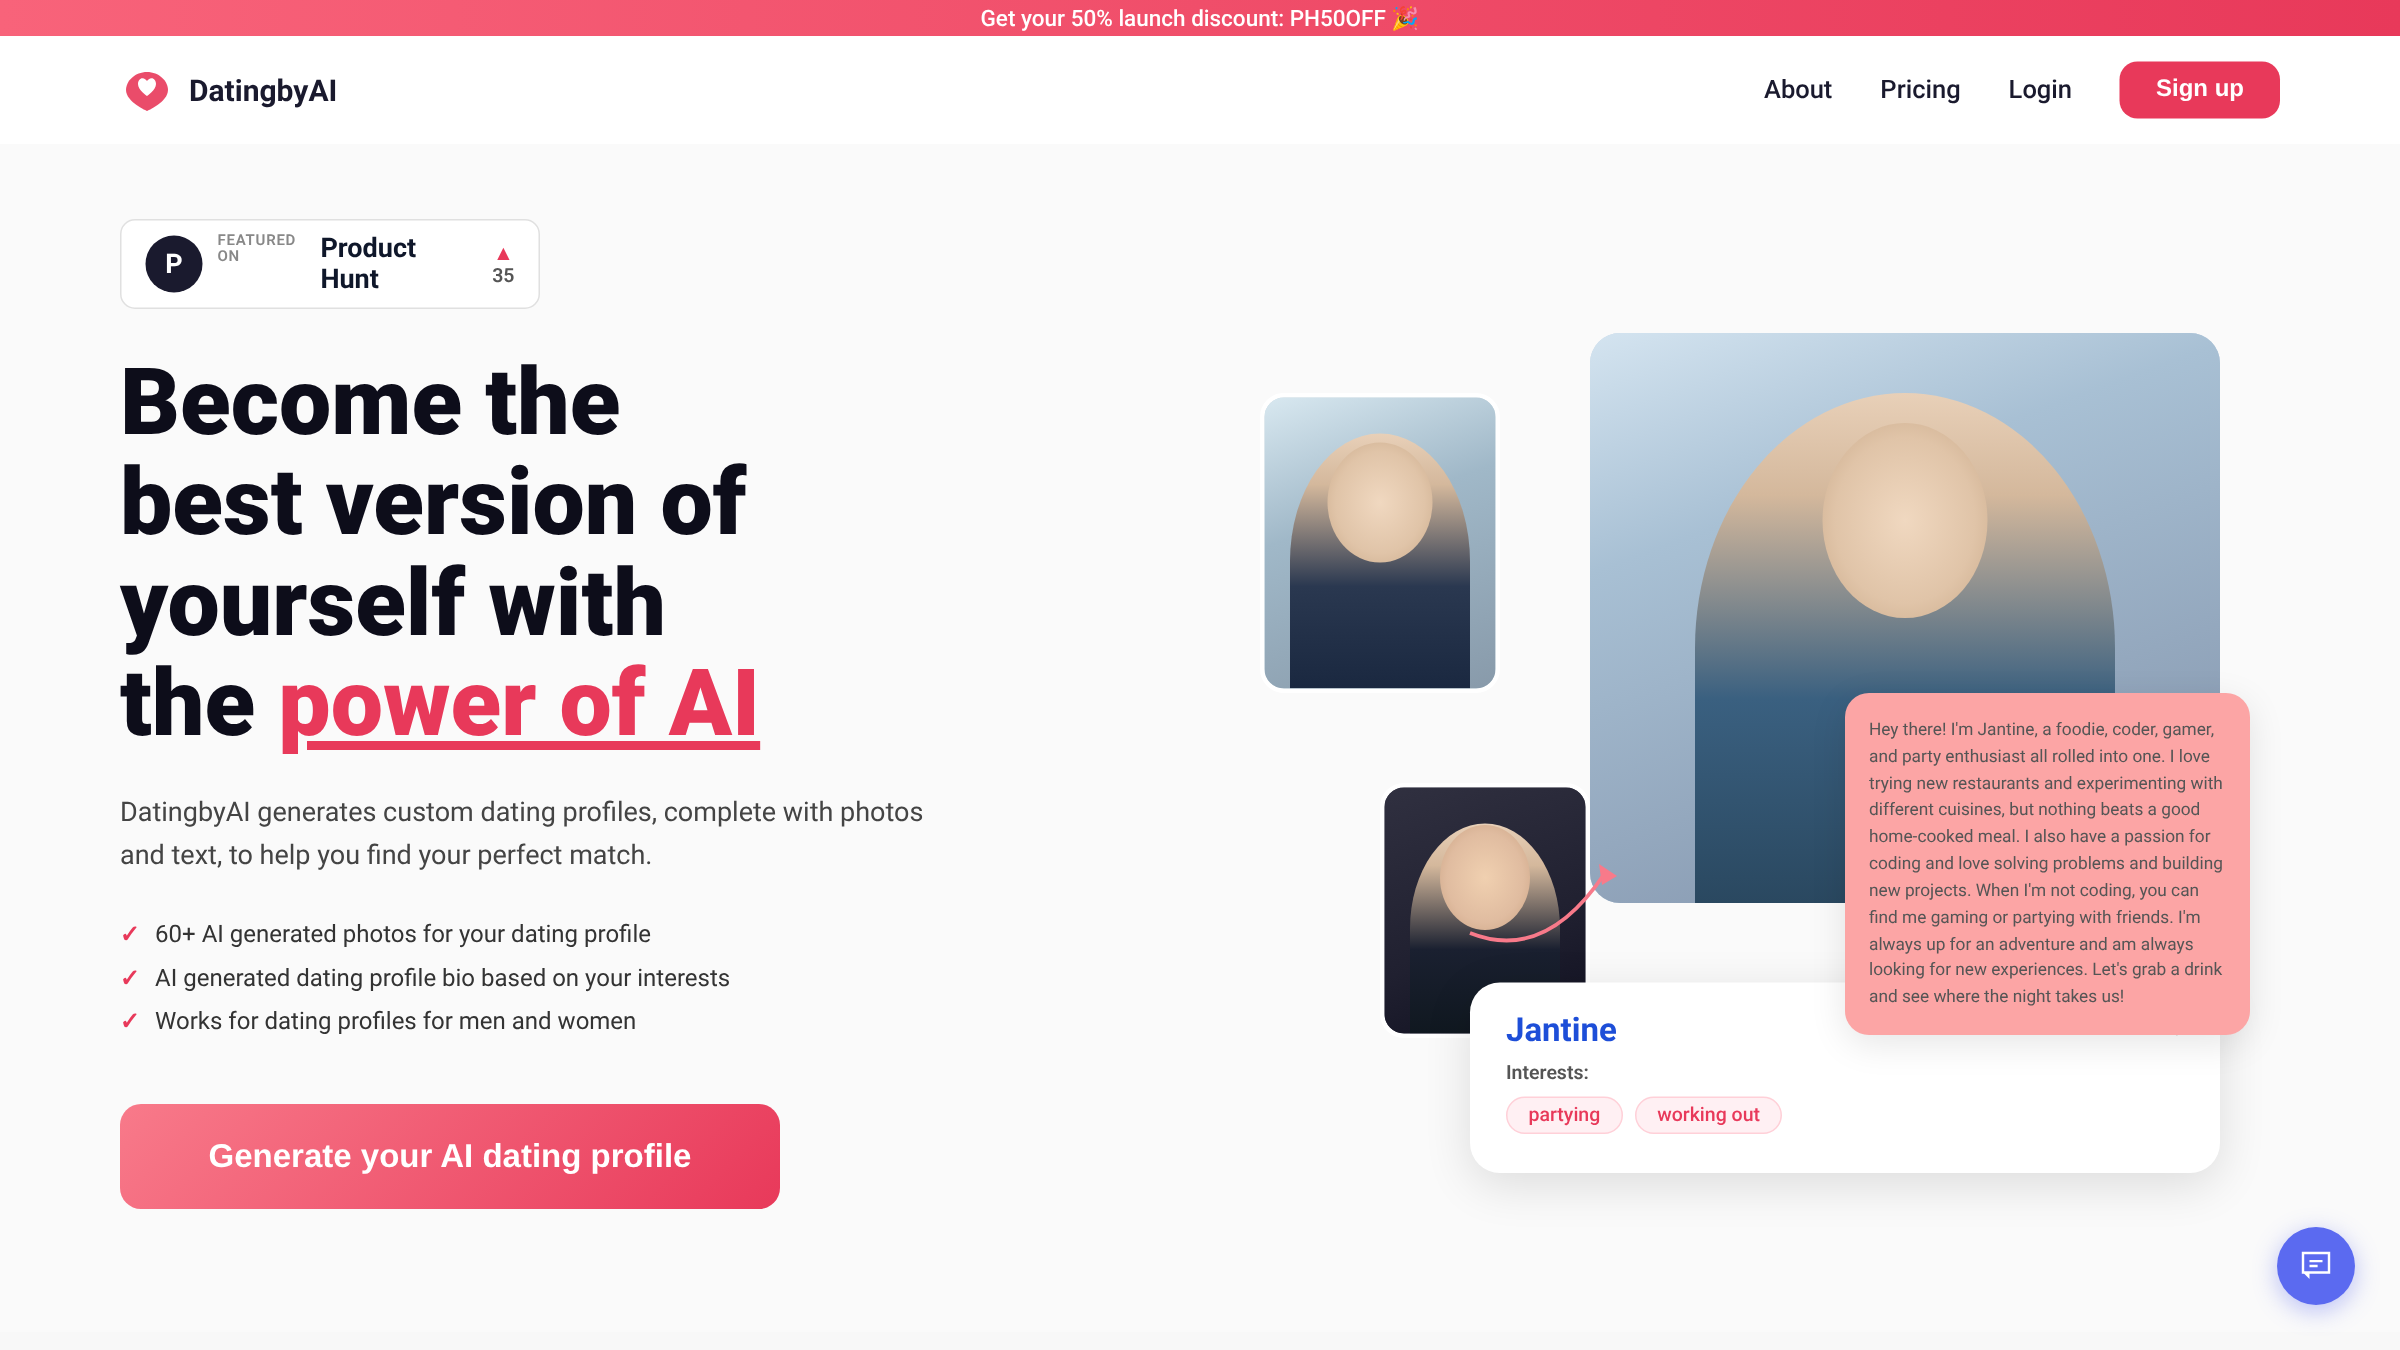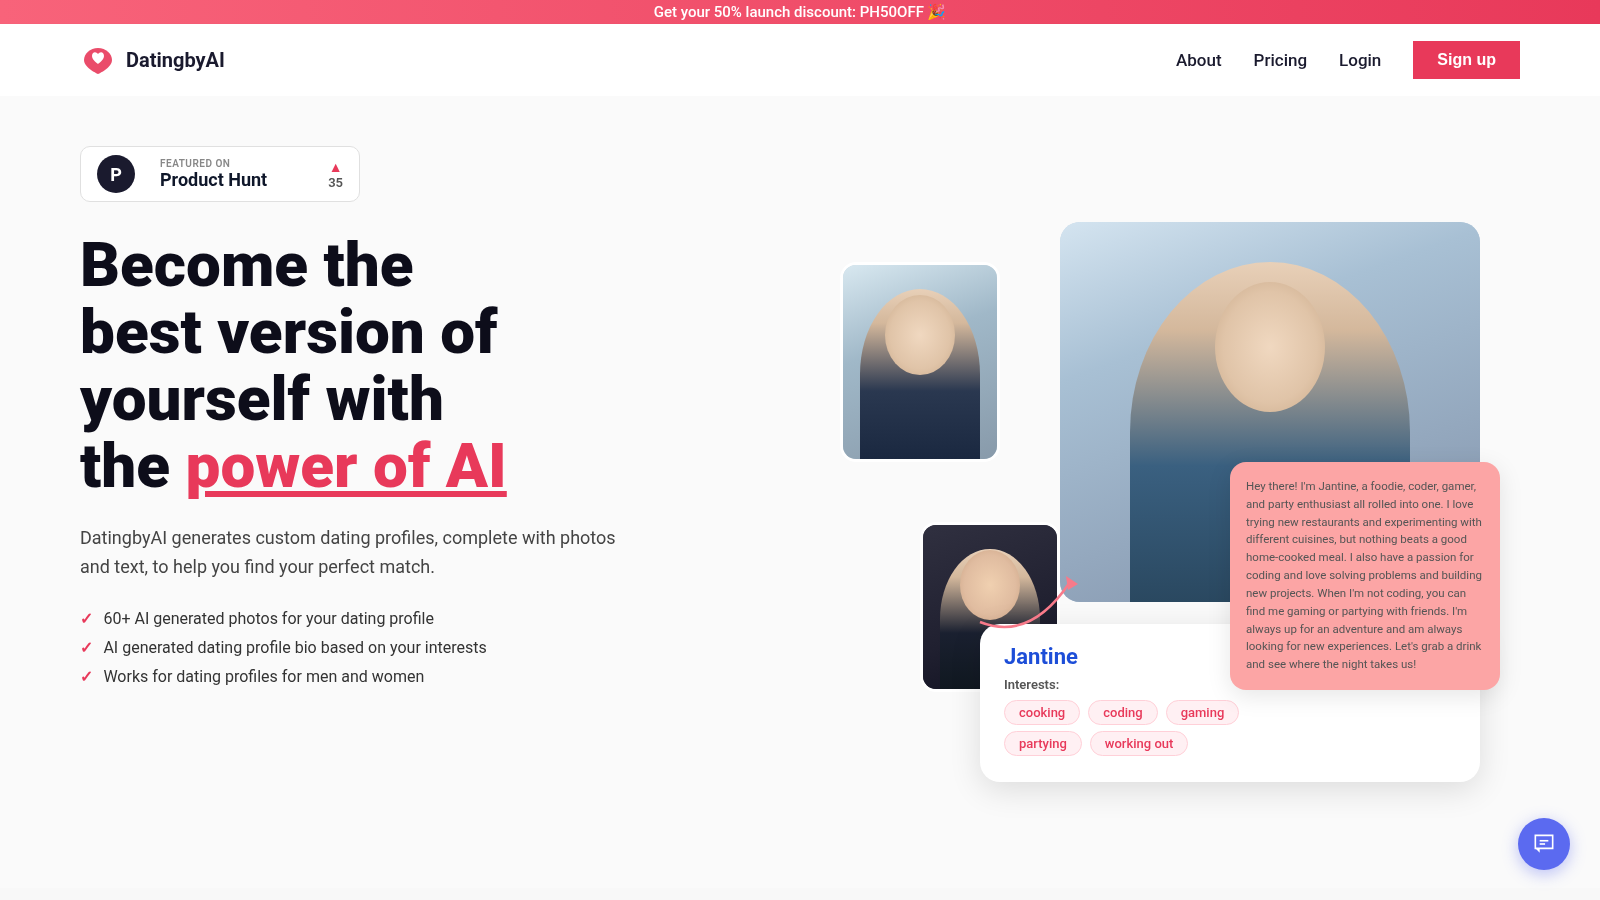--- a/index.html
+++ b/index.html
@@ -61,21 +61,21 @@
       font-size: 17px;
       font-weight: 500;
       color: #1a1a2e;
       text-decoration: none;
       cursor: pointer;
     }
     #signup-btn {
       background: #e8395a;
       color: white;
       border: none;
-      border-radius: 0;
+      border-radius: 12px;
       padding: 10px 24px;
       font-size: 16px;
       font-weight: 600;
       cursor: pointer;
     }
 
     
     #main {
       display: flex;
       width: 100%;
@@ -113,22 +113,20 @@
       display: flex;
       align-items: center;
       justify-content: center;
       color: white;
       font-size: 18px;
       font-weight: 700;
       flex-shrink: 0;
     }
     #ph-text-block {
       display: flex;
-      flex-direction: column;
-      margin-left: 15px;
     }
     #ph-featured-text {
       font-size: 10px;
       color: #888;
       text-transform: uppercase;
       letter-spacing: 0.5px;
       font-weight: 600;
     }
     #ph-name {
       font-size: 18px;
@@ -512,20 +510,21 @@
       <li>
         <span class="check-icon">✓</span>
         <span>AI generated dating profile bio based on your interests</span>
       </li>
       <li>
         <span class="check-icon">✓</span>
         <span>Works for dating profiles for men and women</span>
       </li>
     </ul>
 
+    <button id="cta-btn">Generate your AI dating profile</button>
 
   </div>
 
   <div id="right-col">
 
     <div id="profile-card">
 
       <div id="main-photo">
         <div id="main-photo-inner"></div>
       </div>
@@ -543,25 +542,20 @@
           <div style="margin-bottom:6px">
             <div id="profile-info-top">
               <span id="profile-name">Jantine</span>
               <span id="profile-distance">
                 <span class="location-dot">📍</span>
                 <span>12 km away</span>
               </span>
             </div>
           </div>
           <div id="interests-label">Interests:</div>
-          <div id="interests-row1">
-            <span class="interest-tag">cooking</span>
-            <span class="interest-tag">coding</span>
-            <span class="interest-tag">gaming</span>
-          </div>
           <div id="interests-row2">
             <span class="interest-tag">partying</span>
             <span class="interest-tag">working out</span>
           </div>
         </div>
       </div>
 
       <div id="bio-side">
         <span>Hey there! I'm Jantine, a foodie, coder, gamer, and party enthusiast all rolled into one. I love trying new restaurants and experimenting with different cuisines, but nothing beats a good home-cooked meal. I also have a passion for coding and love solving problems and building new projects. When I'm not coding, you can find me gaming or partying with friends. I'm always up for an adventure and am always looking for new experiences. Let's grab a drink and see where the night takes us!</span>
       </div>

